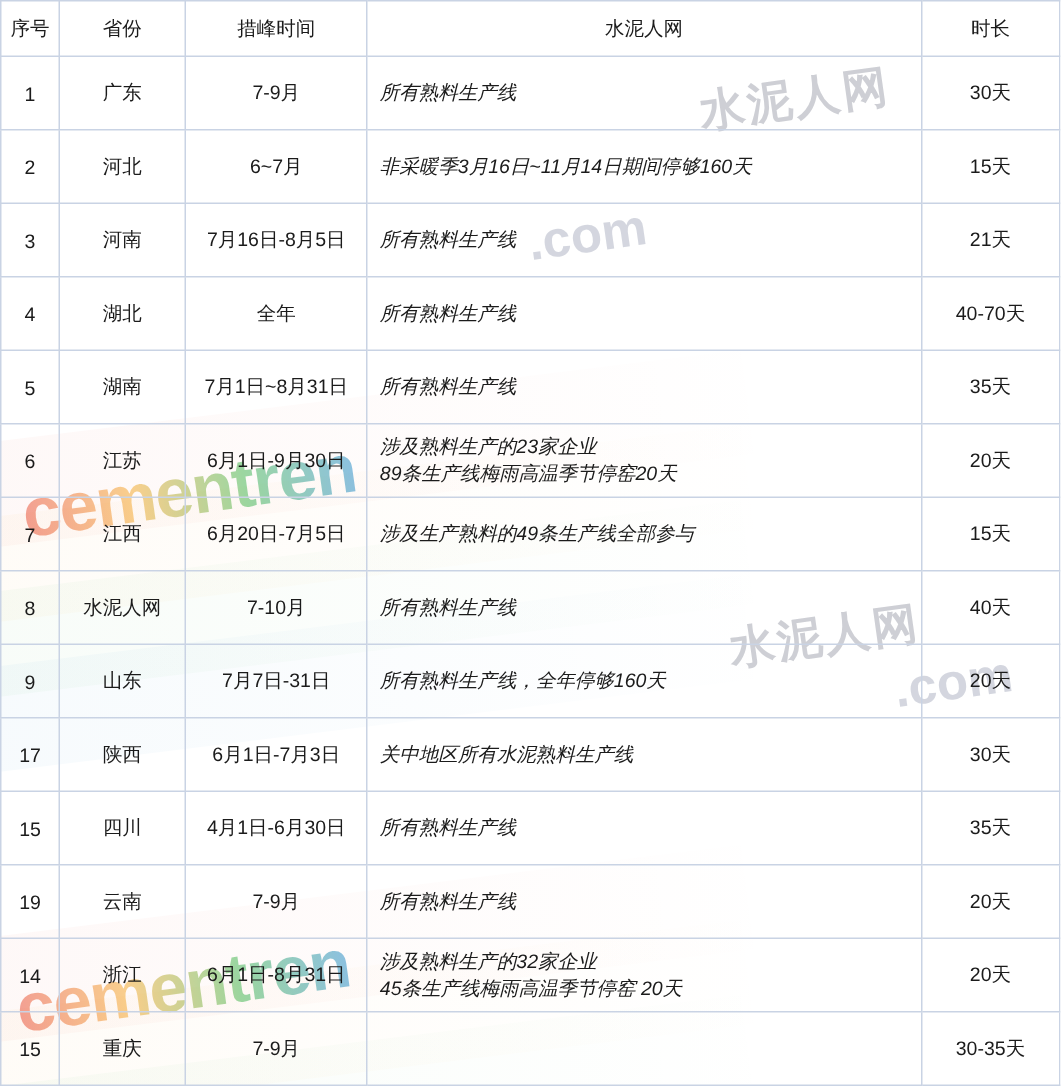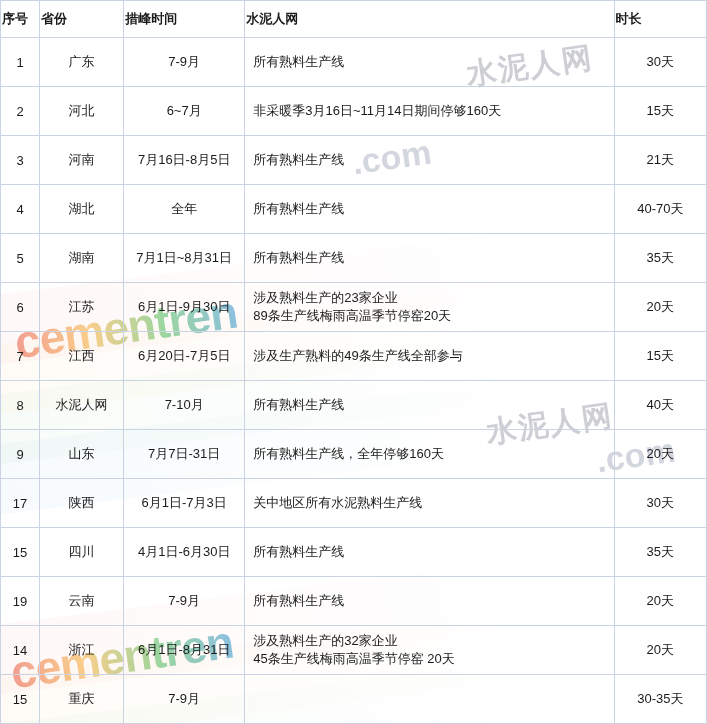--- a/index.html
+++ b/index.html
@@ -59,43 +59,43 @@
   }
   table.sheet th, table.sheet td {
     border: 1px solid #c9d3e4;
     font-size: 13px;
     color: #1b1b1b;
     background: transparent;
   }
   thead th {
     background: #2e75b6;
     color: #ffffff;
-    font-weight: bold;
+    font-weight: normal;
     font-size: 14px;
     height: 34px;
     border-color: #2e75b6;
-    text-align: left;
+    text-align: center;
   }
   tbody td {
     height: 44px;
     text-align: center;
     vertical-align: middle;
     padding: 2px 4px;
   }
   td.col-desc {
     text-align: left;
     padding-left: 8px;
     line-height: 1.35;
   }
   .c-idx { width: 38px; }
   .c-prov { width: 82px; }
   .c-time { width: 118px; }
   .c-desc { width: 360px; }
   .c-len { width: 90px; }
-  .desc-line { display: block; }
+  .desc-line { display: block; font-style: italic; }
 </style>
 </head>
 <body>
 
 <div id="watermark-layer">
     <div class="wm-band" style="top: 250px; background: linear-gradient(90deg, rgba(232, 71, 47, 0.133), rgba(232, 71, 47, 0) 70%);"></div>
     <div class="wm-band" style="top: 300px; background: linear-gradient(90deg, rgba(245, 166, 35, 0.133), rgba(245, 166, 35, 0) 70%);"></div>
     <div class="wm-band" style="top: 350px; background: linear-gradient(90deg, rgba(59, 180, 74, 0.133), rgba(59, 180, 74, 0) 70%);"></div>
     <div class="wm-band" style="top: 400px; background: linear-gradient(90deg, rgba(27, 134, 200, 0.133), rgba(27, 134, 200, 0) 70%);"></div>
     <div class="wm-band" style="top: 580px; background: linear-gradient(90deg, rgba(232, 71, 47, 0.133), rgba(232, 71, 47, 0) 70%);"></div>

